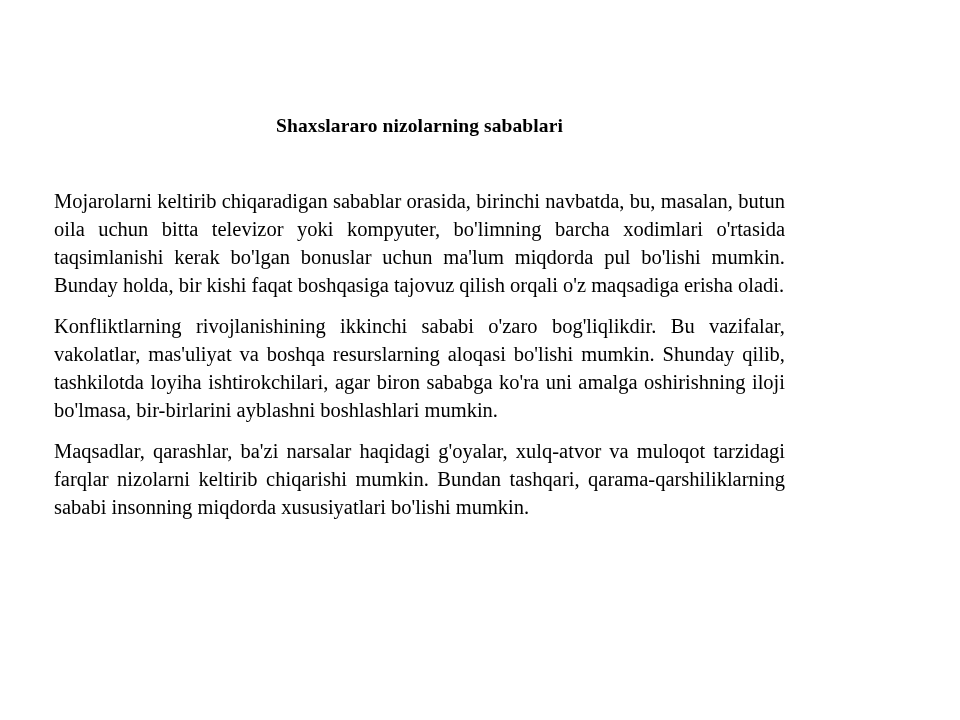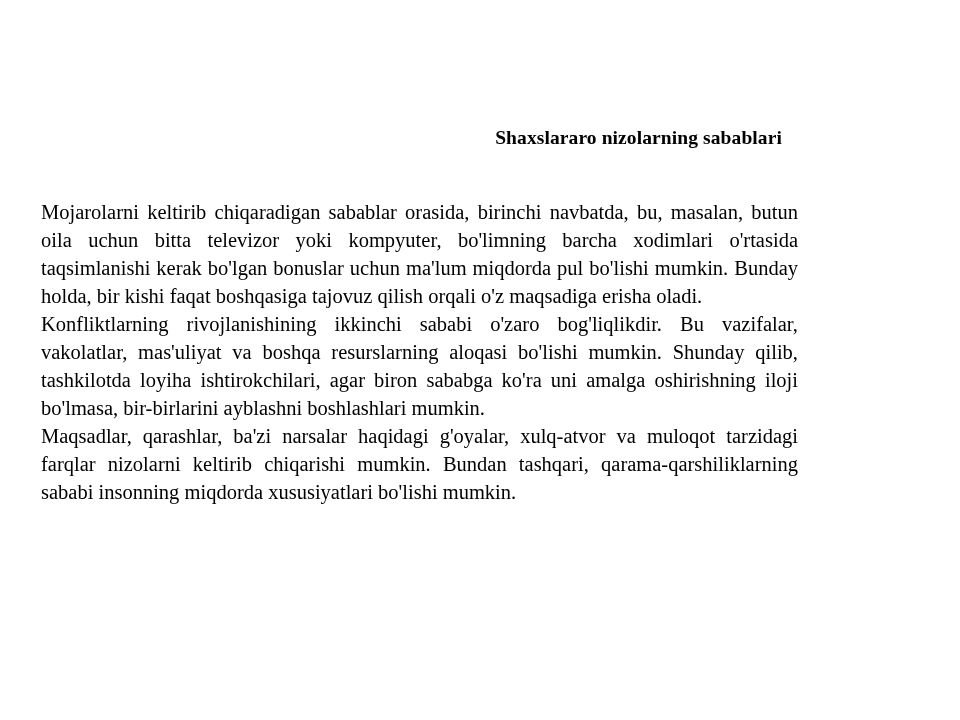--- a/index.html
+++ b/index.html
@@ -25,31 +25,31 @@
   .text-block {
     position: absolute;
     left: 41px;
     top: 108px;
     width: 757px;
   }
   .doc-title {
     font-size: 19.5px;
     font-weight: bold;
     line-height: 28px;
-    margin: 16px;
-    text-align: right;
+    margin: 4px;
+    text-align: center;
     letter-spacing: 0.1px;
   }
   .title-gap {
     height: 30px;
   }
   .body-para {
     font-size: 20.5px;
     line-height: 28px;
-    margin: 0;
+    margin: 13px;
     text-align: justify;
     text-justify: inter-word;
     -webkit-hyphens: none;
     hyphens: none;
   }
   .body-para.last-line-natural {
     text-align-last: left;
   }
 </style>
 </head>

